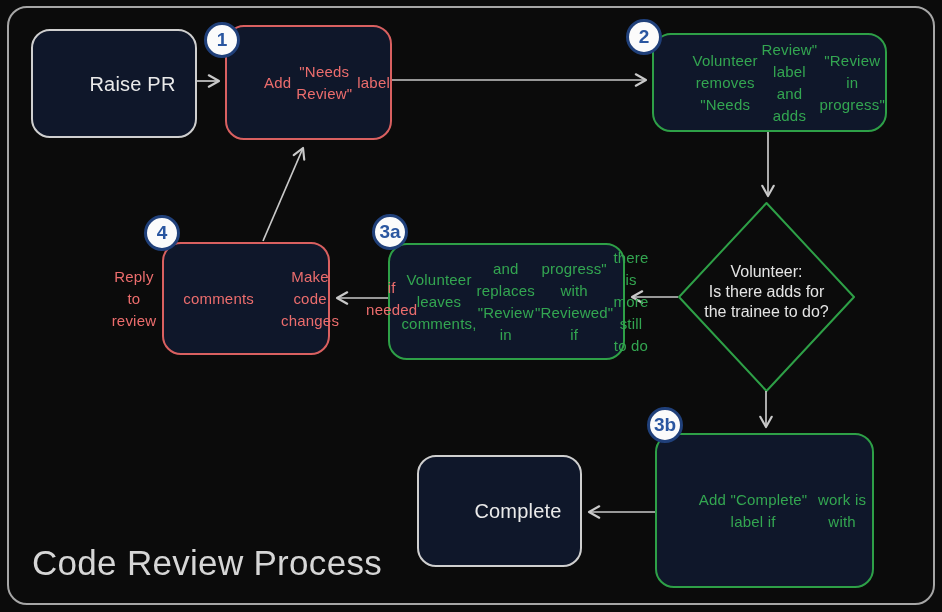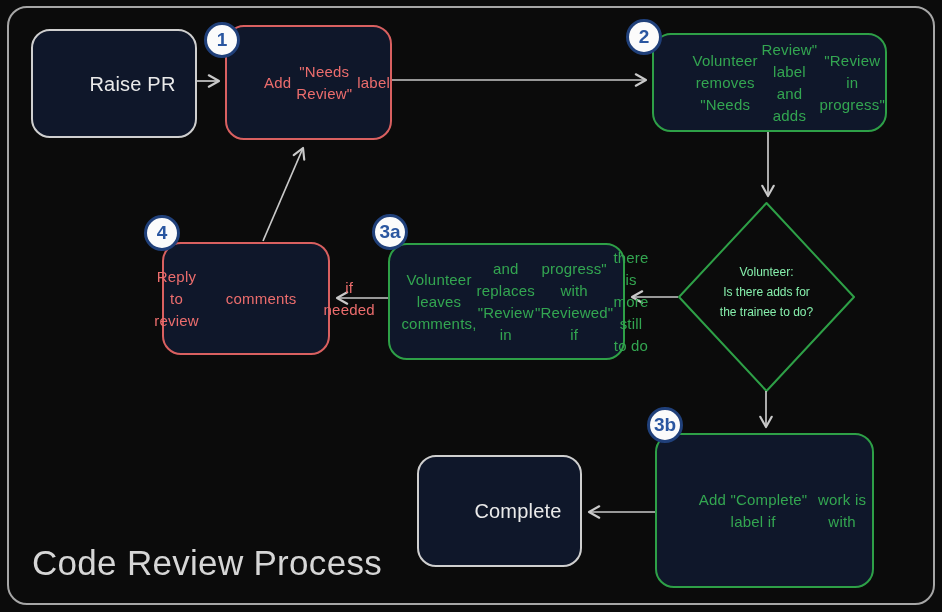--- a/index.html
+++ b/index.html
@@ -53,22 +53,22 @@
   }
   .node.green {
     border: 2px solid #2ea047;
     color: #33a651;
   }
   .diamond-label {
     position: absolute;
     left: 676px; top: 262px;
     width: 181px;
     text-align: center;
-    color: #86efac;
-    font-size: 12px;
+    color: #e5e5e5;
+    font-size: 16px;
     line-height: 20px;
   }
   .badge {
     position: absolute;
     box-sizing: border-box;
     width: 36px; height: 36px;
     border-radius: 50%;
     background: #fbfbfb;
     border: 3.5px solid #20407a;
     color: #2a56a0;
@@ -140,20 +140,21 @@
   <div class="node green" style="left:388px; top:243px; width:237px; height:117px;align-items:center;">
     <div>Volunteer leaves comments,</div>
     <div>and replaces "Review in</div>
     <div>progress" with "Reviewed" if</div>
     <div>there is more still to do</div>
   </div>
 
   <div class="node red" style="left:162px; top:242px; width:168px; height:113px;gap:27px;">
     <div>Reply to review</div>
     <div>comments</div>
+    <div>Make code changes</div>
     <div>if needed</div>
   </div>
 
   <div class="node green" style="left:655px; top:433px; width:219px; height:155px;">
     <div>Add "Complete" label if</div>
     <div>work is with</div>
   </div>
 
   <div class="node neutral" style="left:417px; top:455px; width:165px; height:112px;">
     <div>Complete</div>

